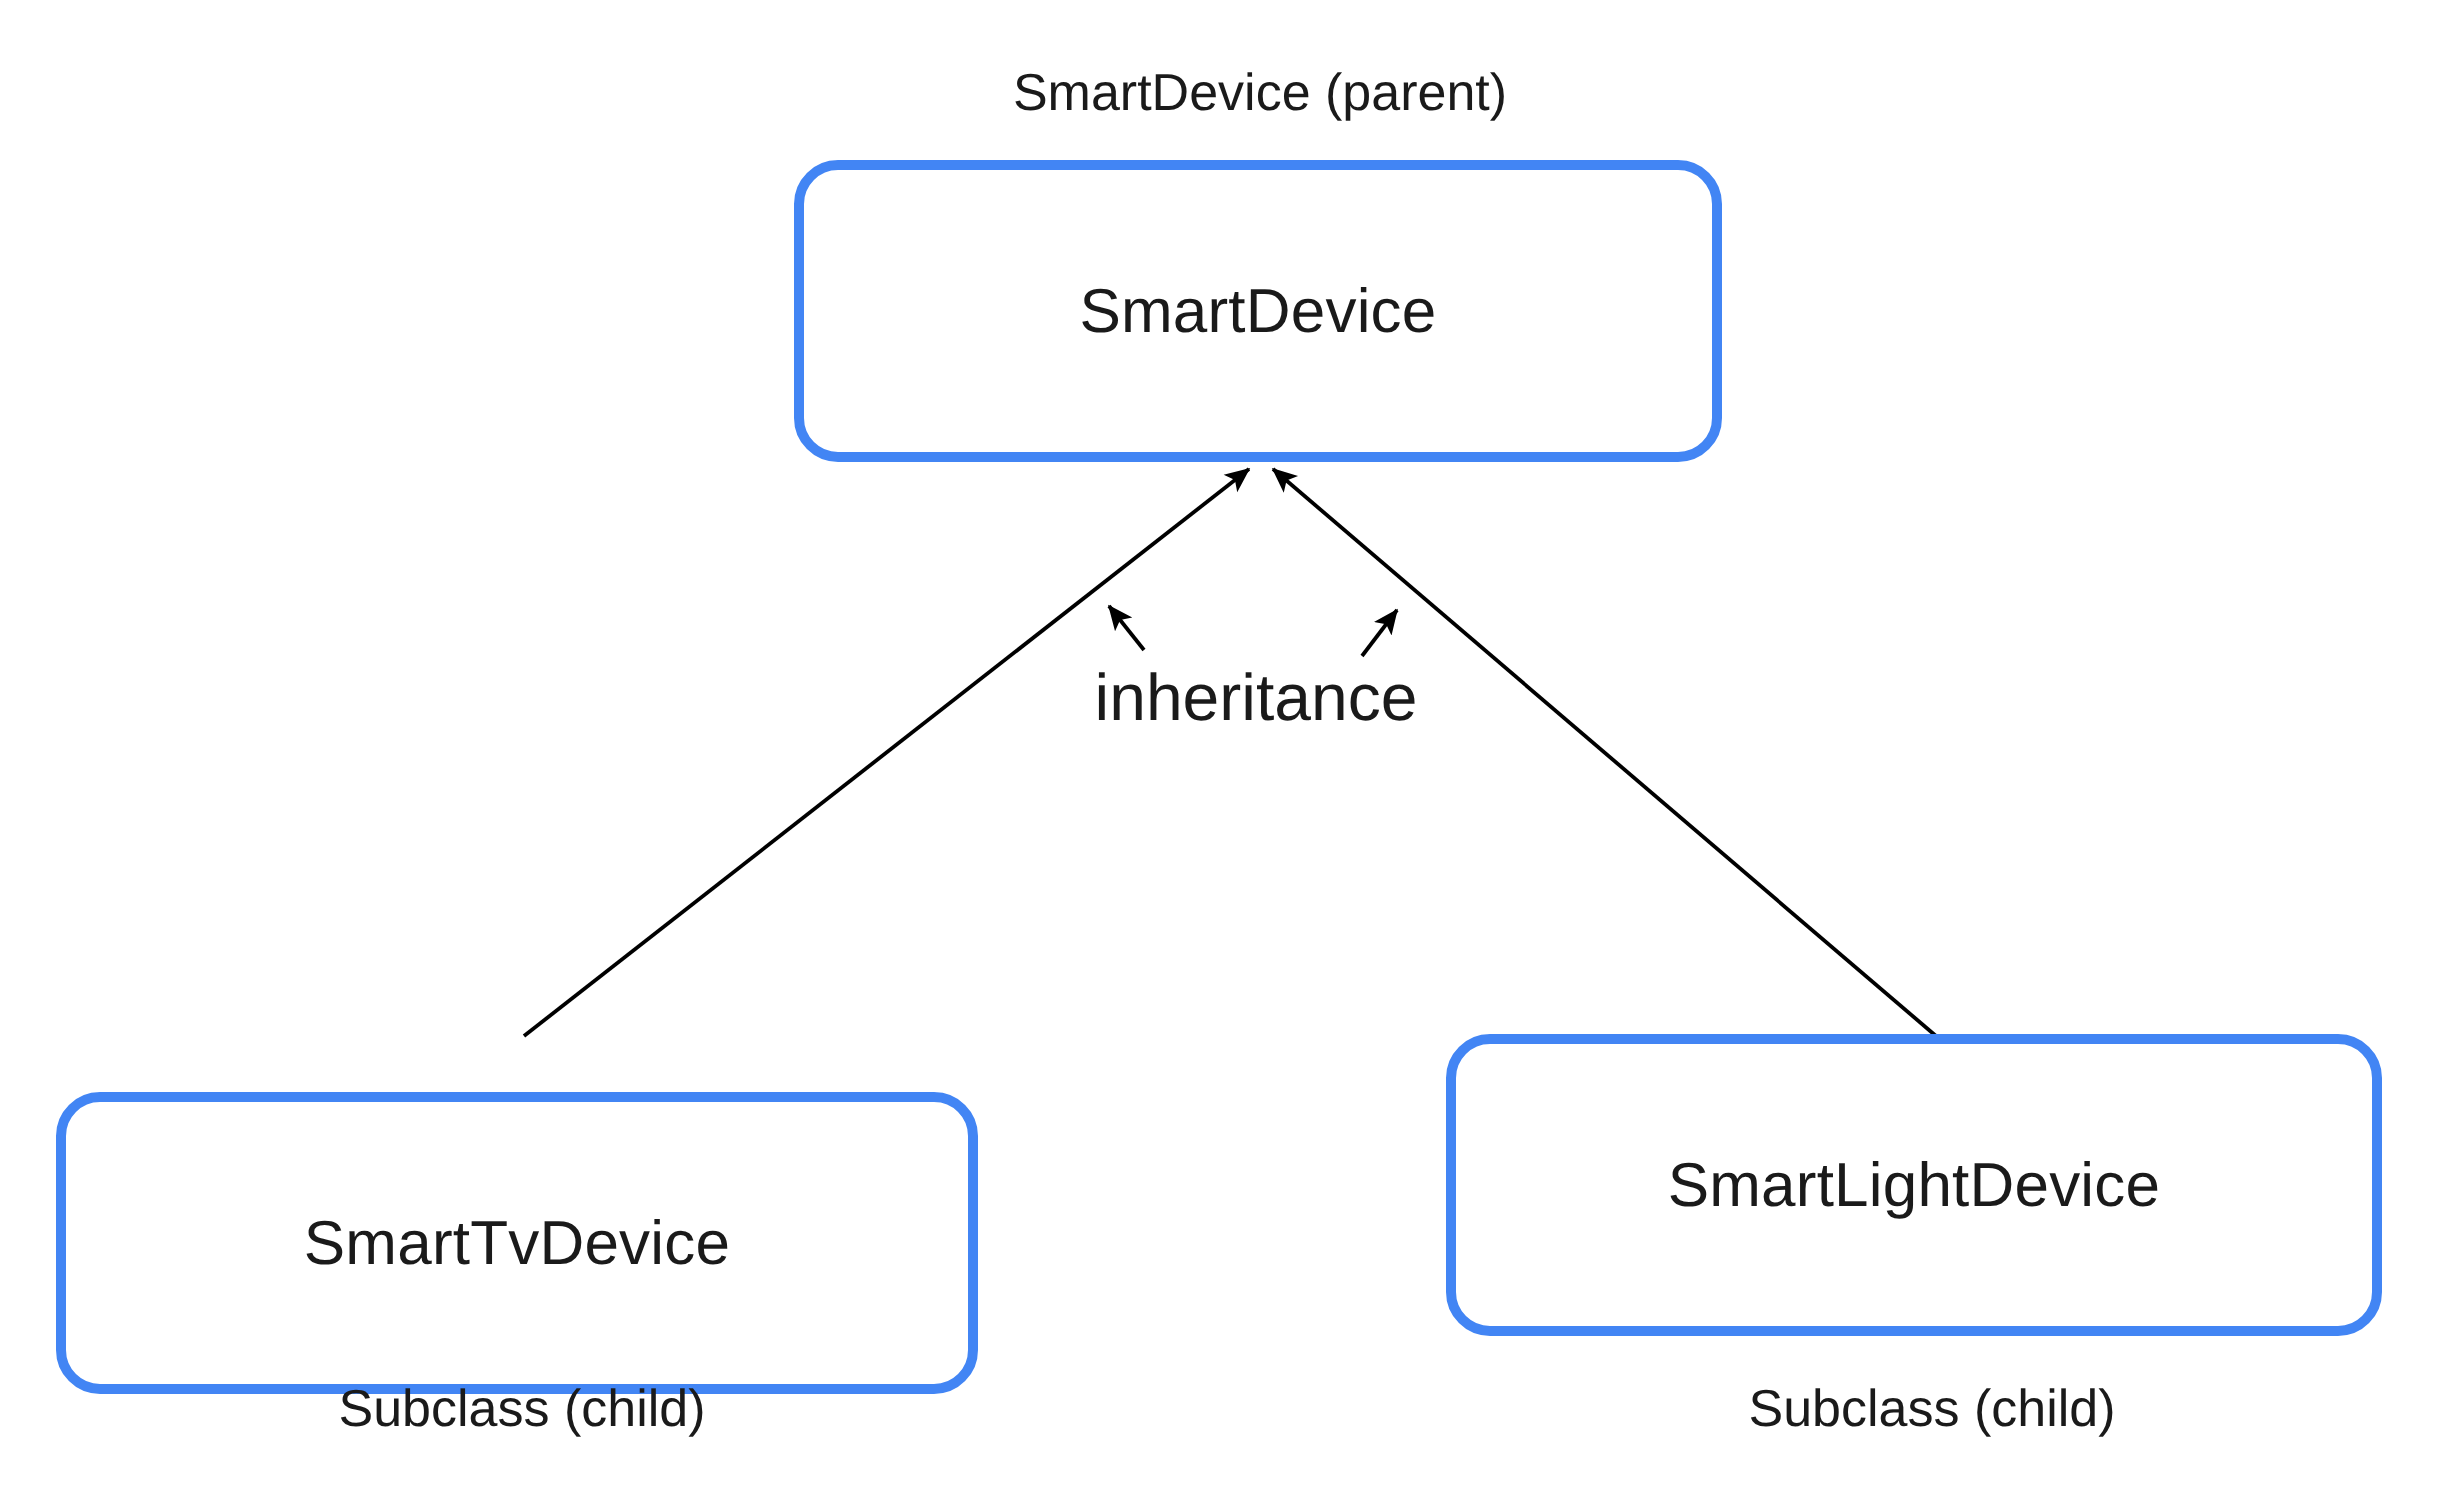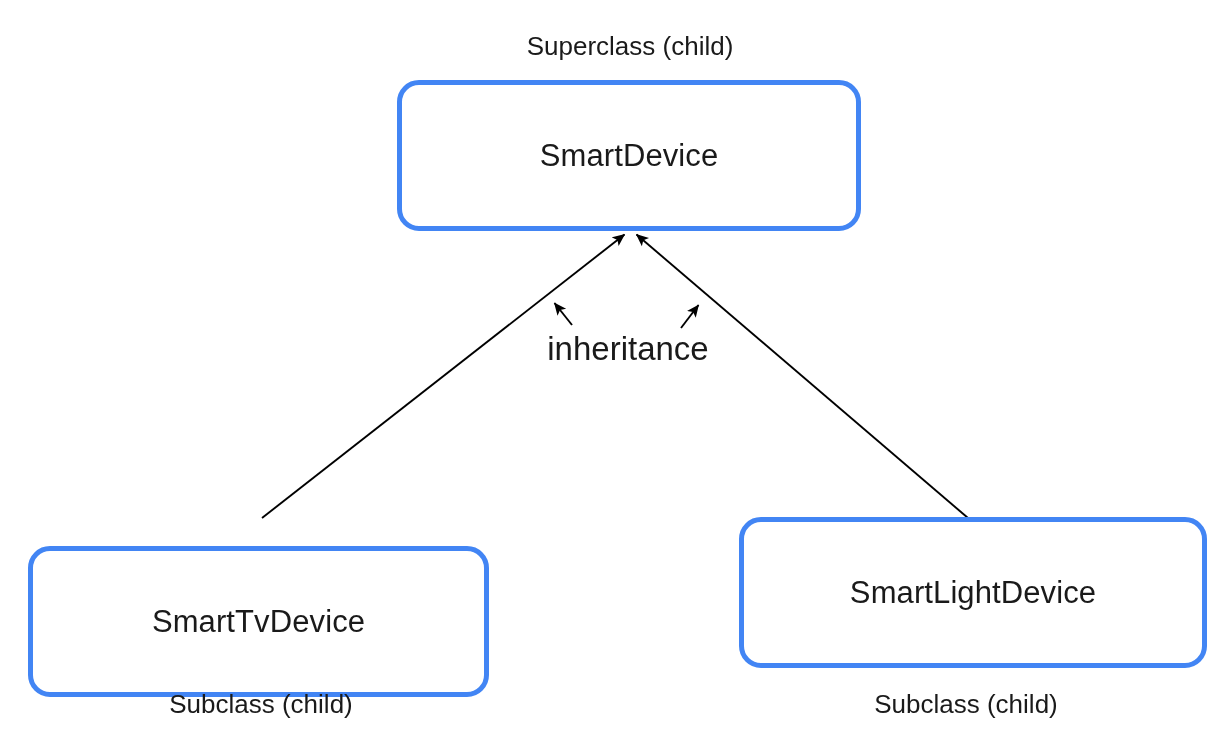--- a/index.html
+++ b/index.html
@@ -47,21 +47,20 @@
     left: 28px;
     top: 546px;
     width: 461px;
     height: 151px;
   }
   #box-subclass-light {
     left: 723px;
     top: 517px;
     width: 468px;
     height: 151px;
-    margin-left: 16px;
   }
   
   .caption {
     position: absolute;
     font-size: 26px;
     color: #1a1a1a;
     line-height: 1;
     white-space: nowrap;
     text-align: center;
     transform: translateX(-50%);
@@ -91,21 +90,21 @@
     width: 1222px;
     height: 750px;
     pointer-events: none;
   }
 </style>
 </head>
 <body>
 
 <div id="canvas">
 
-  <div class="caption" id="caption-superclass">Superclass (child)</div>
+  <div class="caption" id="caption-superclass">SmartDevice (parent)</div>
 
   <div class="class-box" id="box-superclass">
     <span class="class-name">SmartDevice</span>
   </div>
 
   <svg id="connectors" viewBox="0 0 1222 750">
     <defs>
       <marker id="arrowhead" markerWidth="7" markerHeight="7" refX="6.2" refY="3.1" orient="auto" markerUnits="strokeWidth">
         <path d="M0,0.2 L6.6,3.1 L0,6.0 L1.5,3.1 Z" fill="#000000"></path>
       </marker>

